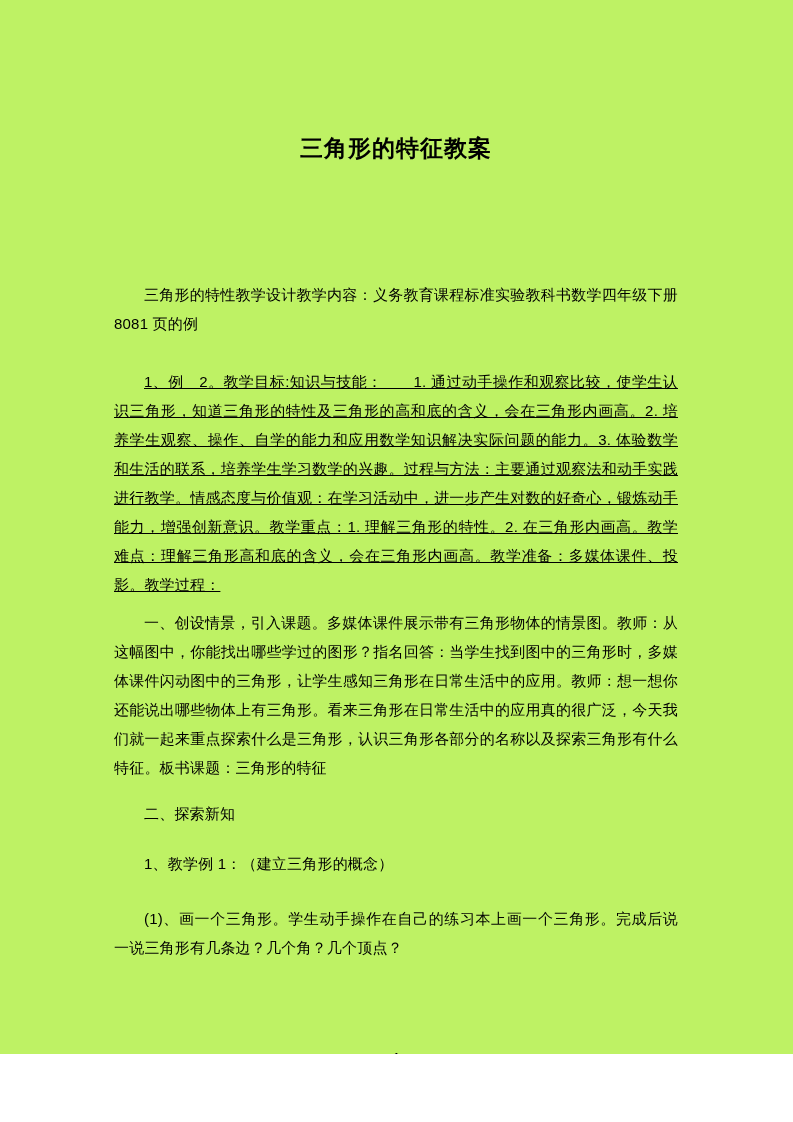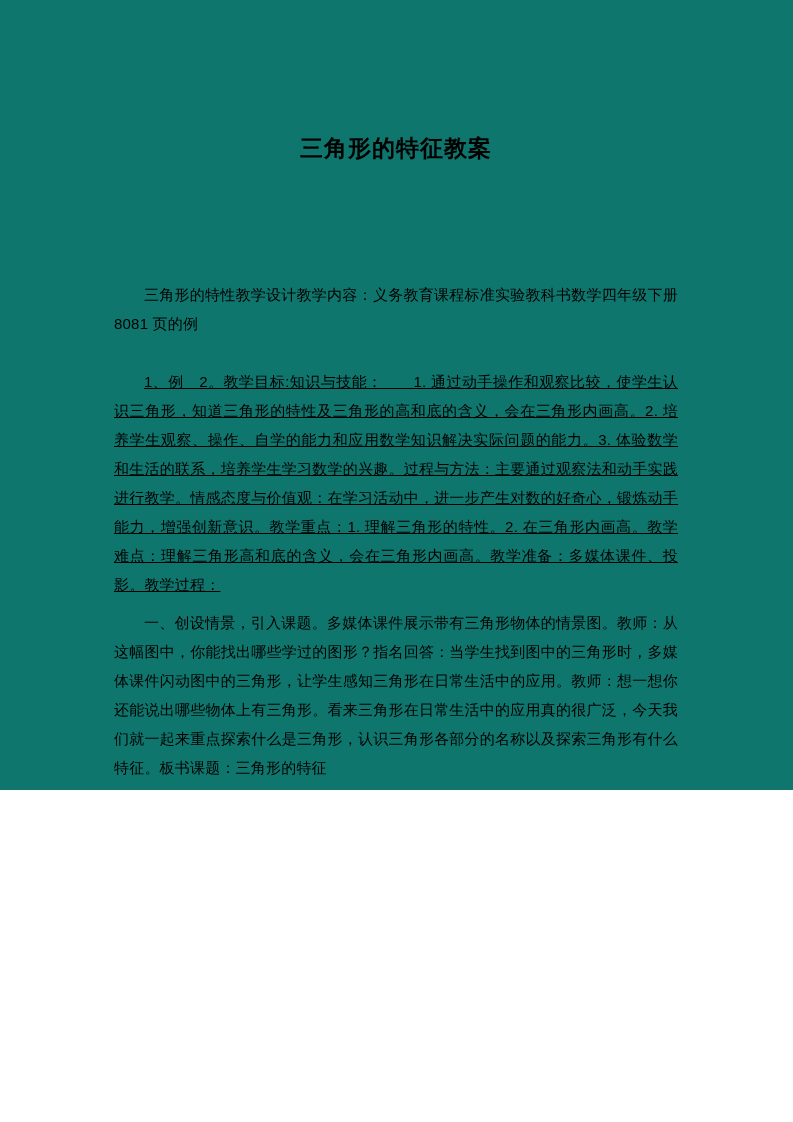--- a/index.html
+++ b/index.html
@@ -3,23 +3,23 @@
 <meta charset="utf-8">
 <style>
   html, body {
     margin: 0;
     padding: 0;
     background: #ffffff;
   }
   .page {
     position: relative;
     width: 793px;
-    height: 790px;
+    height: 1054px;
     margin: 0 auto;
-    background: #0f766e;
+    background: #bef264;
     color: #000000;
     font-family: "Liberation Sans", "DejaVu Sans", sans-serif;
     overflow: hidden;
     box-sizing: border-box;
   }
   .content {
     position: absolute;
     left: 105px;
     top: 133px;
     width: 582px;
@@ -63,19 +63,22 @@
 <div class="page">
   <div class="content">
     <h1 class="doc-title">三角形的特征教案</h1>
 
     <p class="para mb29">三角形的特性教学设计教学内容：义务教育课程标准实验教科书数学四年级下册8081 页的例</p>
 
     <p class="para mb9">1、例　2。教学目标:知识与技能：　　1. 通过动手操作和观察比较，使学生认识三角形，知道三角形的特性及三角形的高和底的含义，会在三角形内画高。2. 培养学生观察、操作、自学的能力和应用数学知识解决实际问题的能力。3. 体验数学和生活的联系，培养学生学习数学的兴趣。过程与方法：主要通过观察法和动手实践进行教学。情感态度与价值观：在学习活动中，进一步产生对数的好奇心，锻炼动手能力，增强创新意识。教学重点：1. 理解三角形的特性。2. 在三角形内画高。教学难点：理解三角形高和底的含义，会在三角形内画高。教学准备：多媒体课件、投影。教学过程：</p>
 
     <p class="para mb17">一、创设情景，引入课题。多媒体课件展示带有三角形物体的情景图。教师：从这幅图中，你能找出哪些学过的图形？指名回答：当学生找到图中的三角形时，多媒体课件闪动图中的三角形，让学生感知三角形在日常生活中的应用。教师：想一想你还能说出哪些物体上有三角形。看来三角形在日常生活中的应用真的很广泛，今天我们就一起来重点探索什么是三角形，认识三角形各部分的名称以及探索三角形有什么特征。板书课题：三角形的特征</p>
 
+    <p class="para mb21">二、探索新知</p>
 
+    <p class="para mb26">1、教学例 1：（建立三角形的概念）</p>
 
+    <p class="para mb22">(1)、画一个三角形。学生动手操作在自己的练习本上画一个三角形。完成后说一说三角形有几条边？几个角？几个顶点？</p>
 
   </div>
 
   <div class="page-number">1</div>
 </div>
 
 </body></html>

